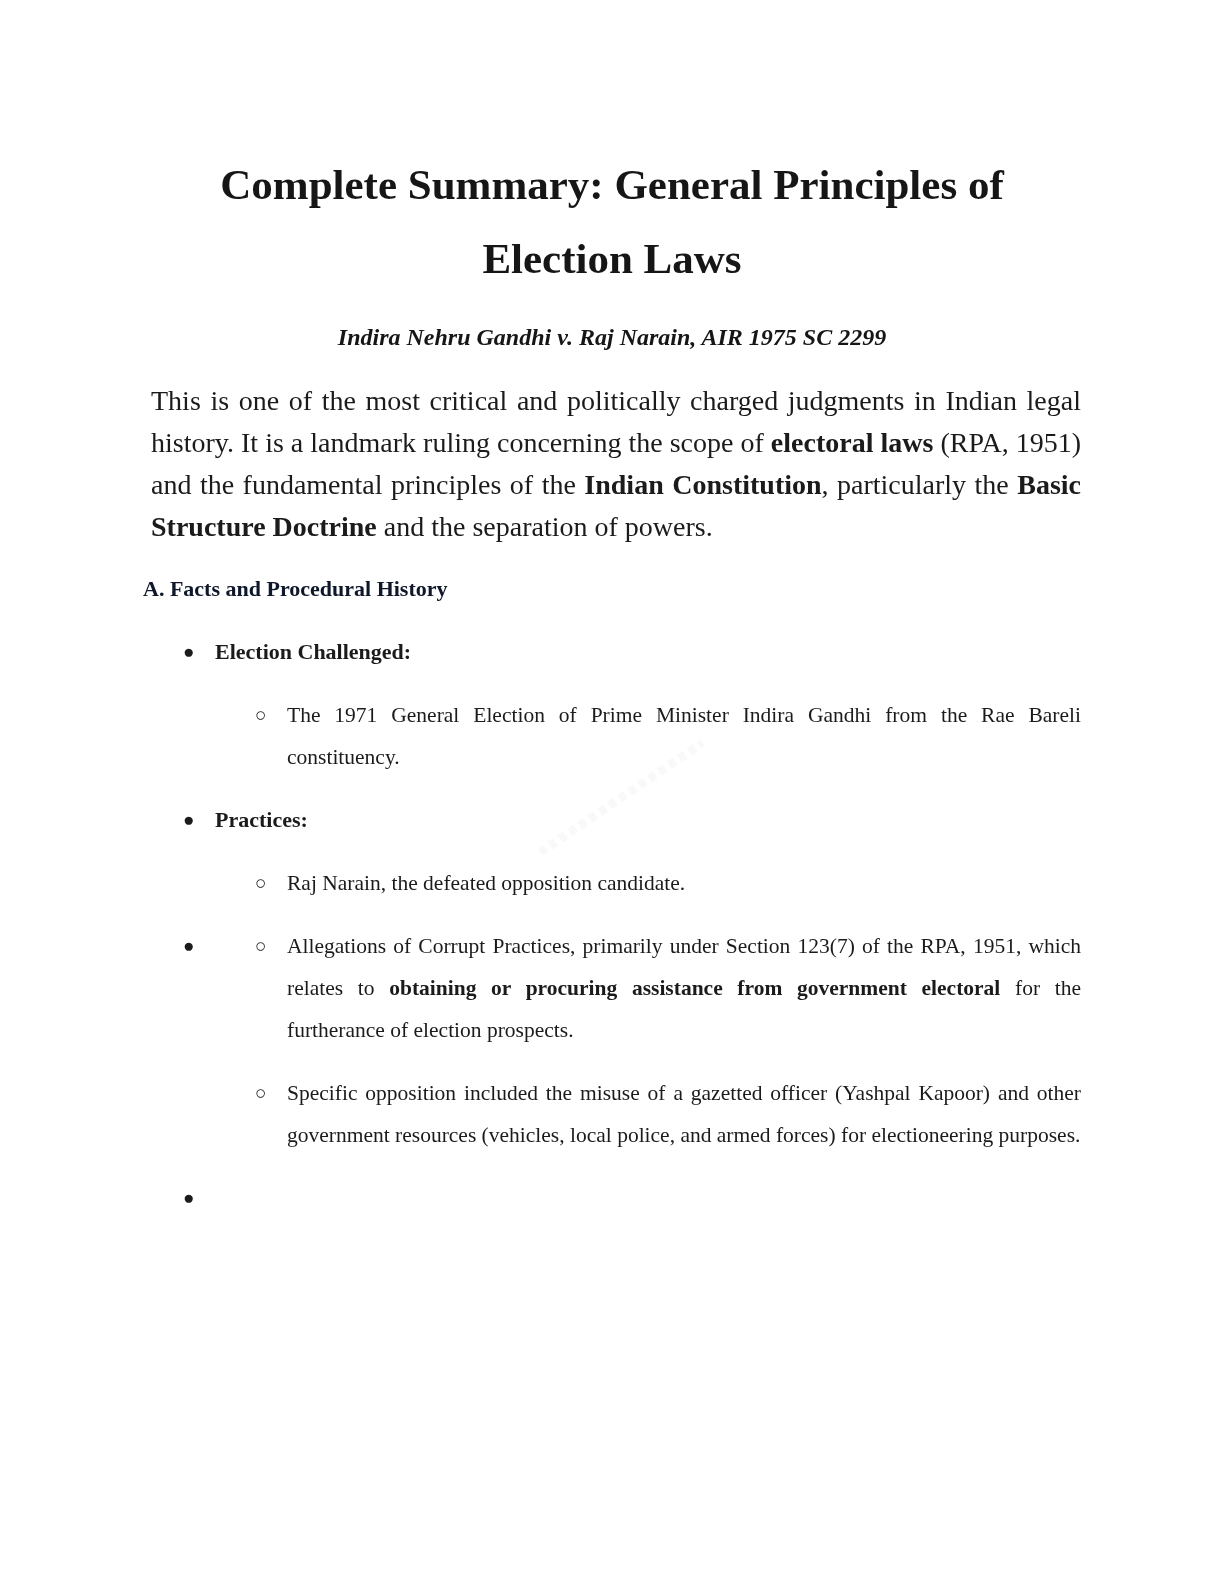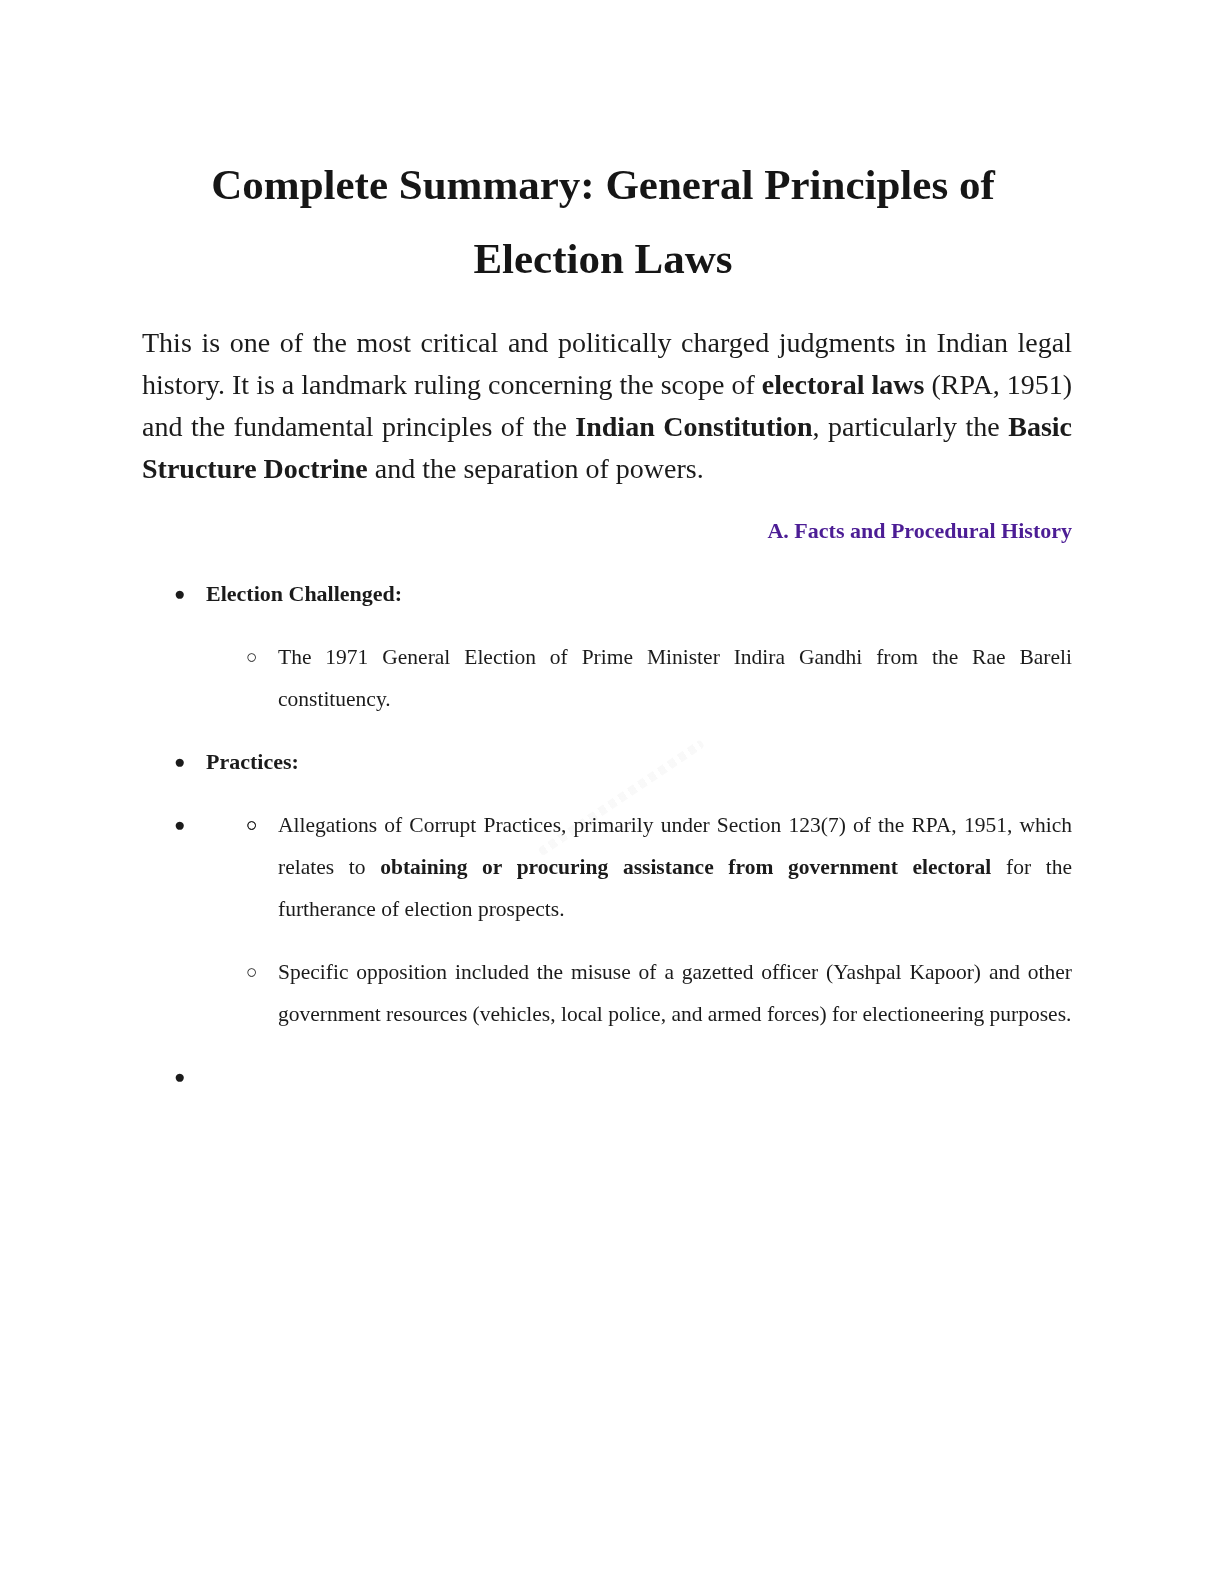--- a/index.html
+++ b/index.html
@@ -10,21 +10,21 @@
   body {
     width: 1224px;
     height: 1584px;
     position: relative;
     overflow: hidden;
     font-family: "Liberation Serif", serif;
     color: #1b1b1b;
   }
   .page {
     position: absolute;
-    left: 134px;
+    left: 143px;
     top: 0;
     width: 938px;
   }
   .doc-title {
     margin: 148px 0 0 0;
     font-size: 43px;
     line-height: 74px;
     font-weight: 700;
     text-align: center;
     color: #161616;
@@ -42,22 +42,21 @@
     margin: 26px 0 0 8px;
     font-size: 28px;
     line-height: 42px;
     text-align: justify;
   }
   .section-heading {
     margin: 20px 0 0 0;
     font-size: 22px;
     line-height: 42px;
     font-weight: 700;
-    color: #4c1d95;
-    text-align: right;
+    color: #0f172a;
   }
   .bullet-item {
     position: relative;
     margin-top: 21px;
     padding-left: 72px;
     font-size: 22px;
     line-height: 42px;
     font-weight: 700;
   }
   .bullet-item .marker {
@@ -105,40 +104,42 @@
 </style>
 </head>
 <body>
 
 <div class="watermark"></div>
 
 <div class="page">
 
   <h1 class="doc-title">Complete Summary: General Principles of Election Laws</h1>
 
+  <p class="case-citation">Indira Nehru Gandhi v. Raj Narain, AIR 1975 SC 2299</p>
 
   <p class="intro"><span>This is one of the most critical and politically charged judgments in Indian legal history. It is a landmark ruling concerning the scope of </span><span class="b">electoral laws</span><span> (RPA, 1951) and the fundamental principles of the </span><span class="b">Indian Constitution</span><span>, particularly the </span><span class="b">Basic Structure Doctrine</span><span> and the separation of powers.</span></p>
 
   <h2 class="section-heading">A. Facts and Procedural History</h2>
 
   <div class="bullet-item">
     <span class="marker">●</span>
     <span>Election Challenged:</span>
   </div>
   <div class="sub-item">
     <span class="marker">○</span>
     <span><span>The 1971 General Election of Prime Minister Indira Gandhi from the Rae Bareli constituency.</span></span>
   </div>
 
   <div class="bullet-item">
     <span class="marker">●</span>
     <span>Practices:</span>
   </div>
   <div class="sub-item">
     <span class="marker">○</span>
+    <span><span>Raj Narain, the defeated opposition candidate.</span></span>
   </div>
 
   <div class="bullet-item">
     <span class="marker">●</span>
   </div>
   <div class="sub-item">
     <span class="marker">○</span>
     <span><span>Allegations of Corrupt Practices, primarily under Section 123(7) of the RPA, 1951, which relates to </span><span class="b">obtaining or procuring assistance from government electoral</span><span> for the furtherance of election prospects.</span></span>
   </div>
   <div class="sub-item">

